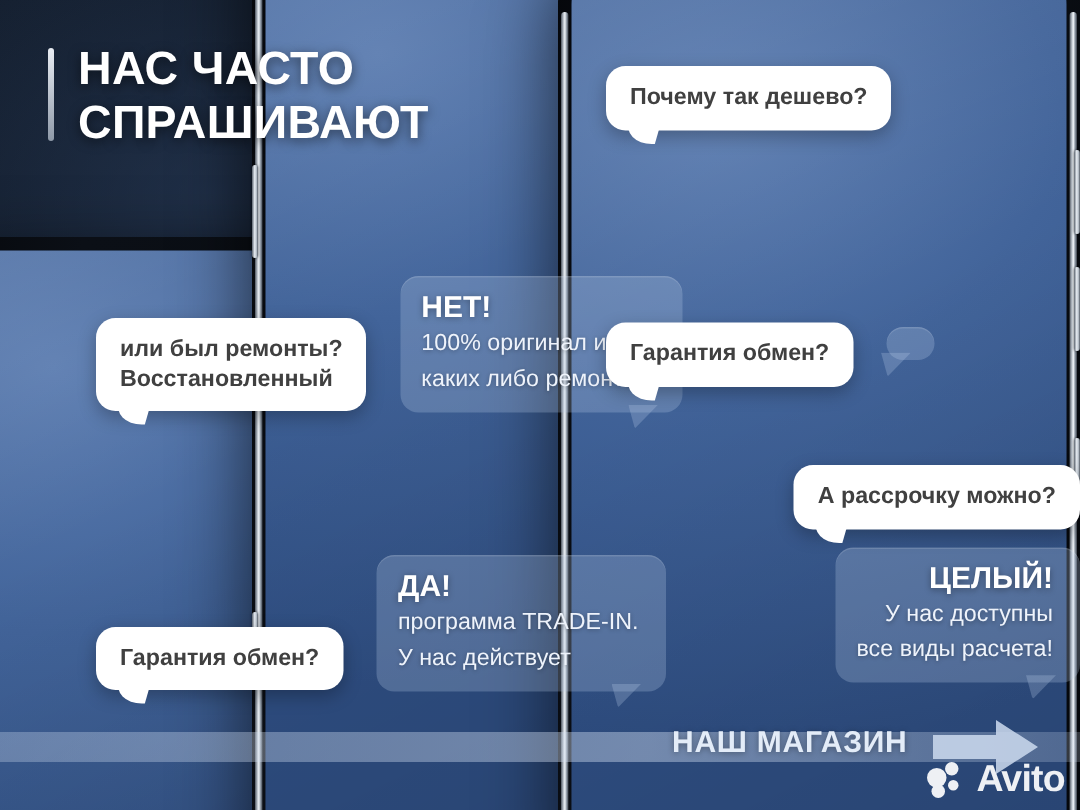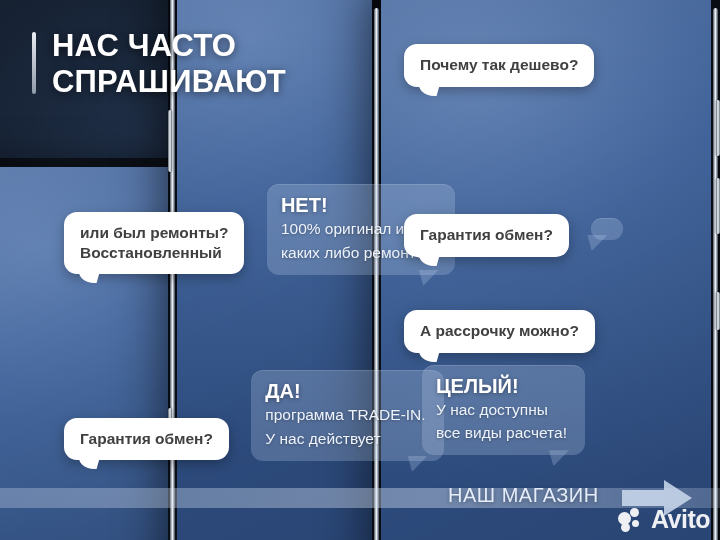--- a/index.html
+++ b/index.html
@@ -131,30 +131,30 @@
   .a-sub{
     color:#eef3fb; font-size:15.5px; line-height:1.3; margin-top:3px;
     text-shadow:0 1px 3px rgba(0,0,0,.3);
   }
 
   
   #qa-1{ left:64px;  top:172px; }
   #qa-2{ left:64px;  top:358px; }
   #qa-3{ left:404px; top:44px;  }
   #qa-4{ left:404px; top:206px; }
-  #qa-5{ left:404px; top:310px; }
+  #qa-5{ left:404px; top:310px;text-align:right; }
 
   
   #banner-band{
     position:absolute; left:0; right:0; top:488px; height:20px; z-index:35;
     background:linear-gradient(90deg,rgba(214,226,244,.30) 0%,rgba(214,226,244,.42) 60%,rgba(214,226,244,.22) 100%);
   }
   #shop-label{
     position:absolute; left:448px; top:484px; z-index:36;
-    color:#e3ecf8; font-weight:normal; font-size:20px; letter-spacing:.5px;
+    color:#e3ecf8; font-weight:bold; font-size:20px; letter-spacing:.5px;
     text-shadow:0 1px 4px rgba(0,0,0,.35);
     text-align:right;
   }
   #shop-arrow{
     position:absolute; left:622px; top:478px; z-index:36;
     width:70px; height:40px;
   }
 
   
   #avito{

